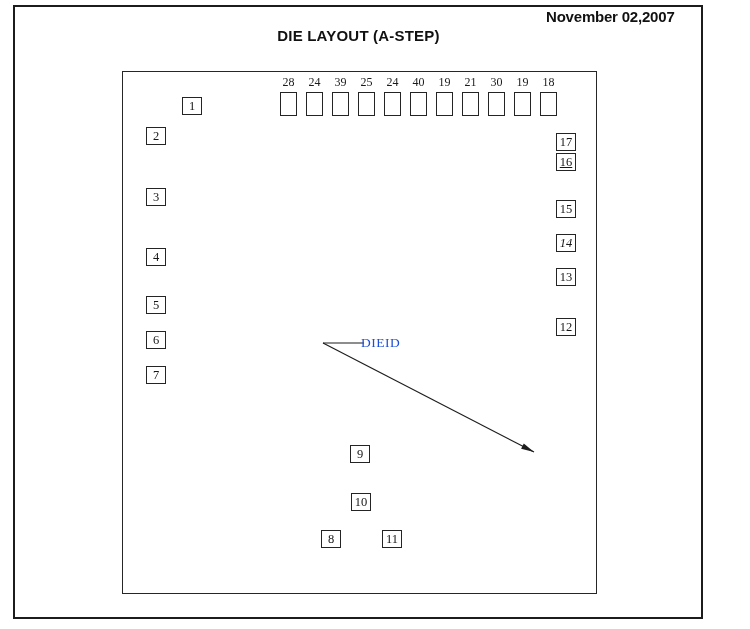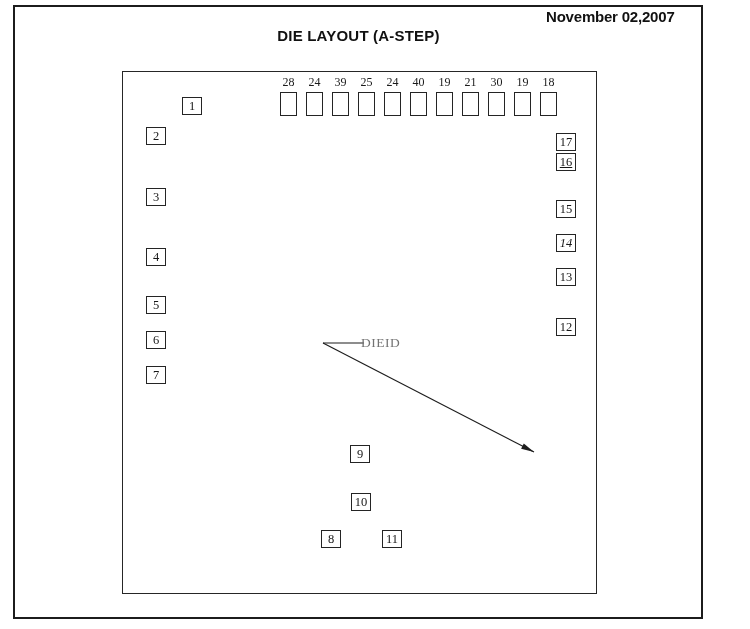--- a/index.html
+++ b/index.html
@@ -69,21 +69,21 @@
     background:#fff;
     display:flex;align-items:center;justify-content:center;
     font-family:"Liberation Serif", serif;
     font-size:12.5px;
     color:#161616;
   }
   .dieid-label{
     position:absolute;
     font-family:"Liberation Serif", serif;
     font-size:13.5px;
-    color:#737373;
+    color:#1d4ed8;
     letter-spacing:0.5px;
     white-space:nowrap;
     text-align:right;
   }
   .callout-svg{
     position:absolute;left:0;top:0;
     width:473px;height:521px;
     pointer-events:none;
   }
 </style>

